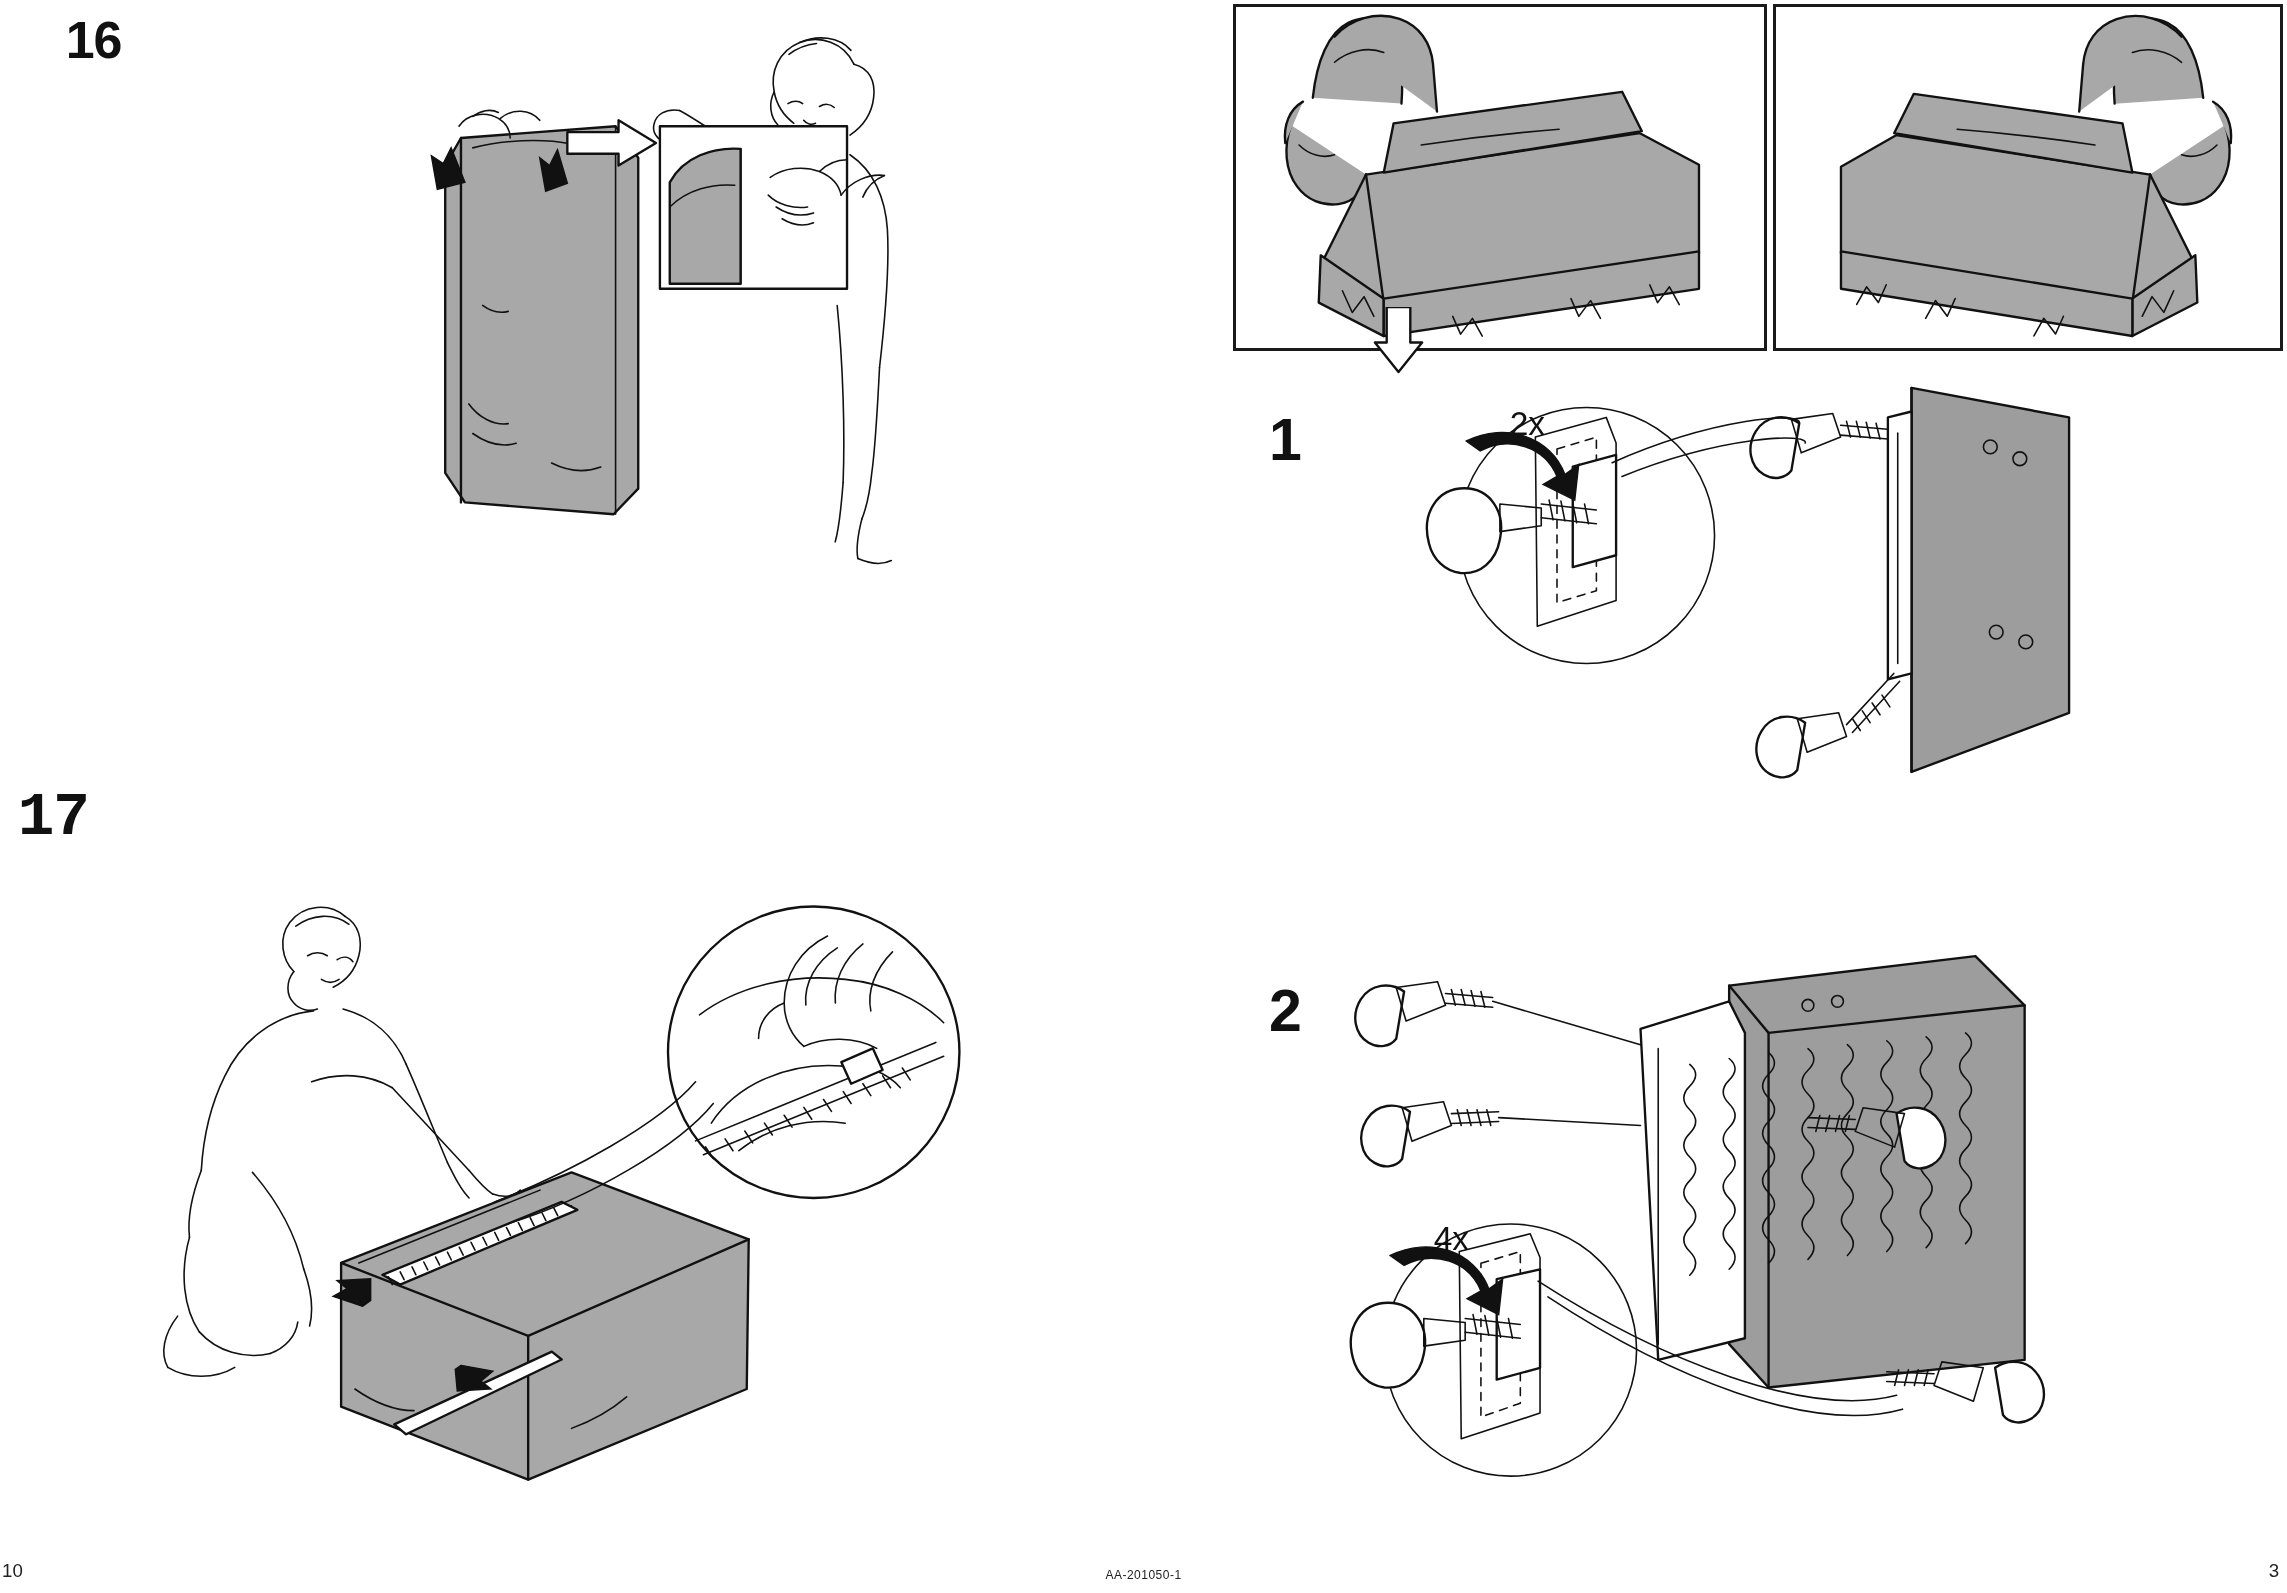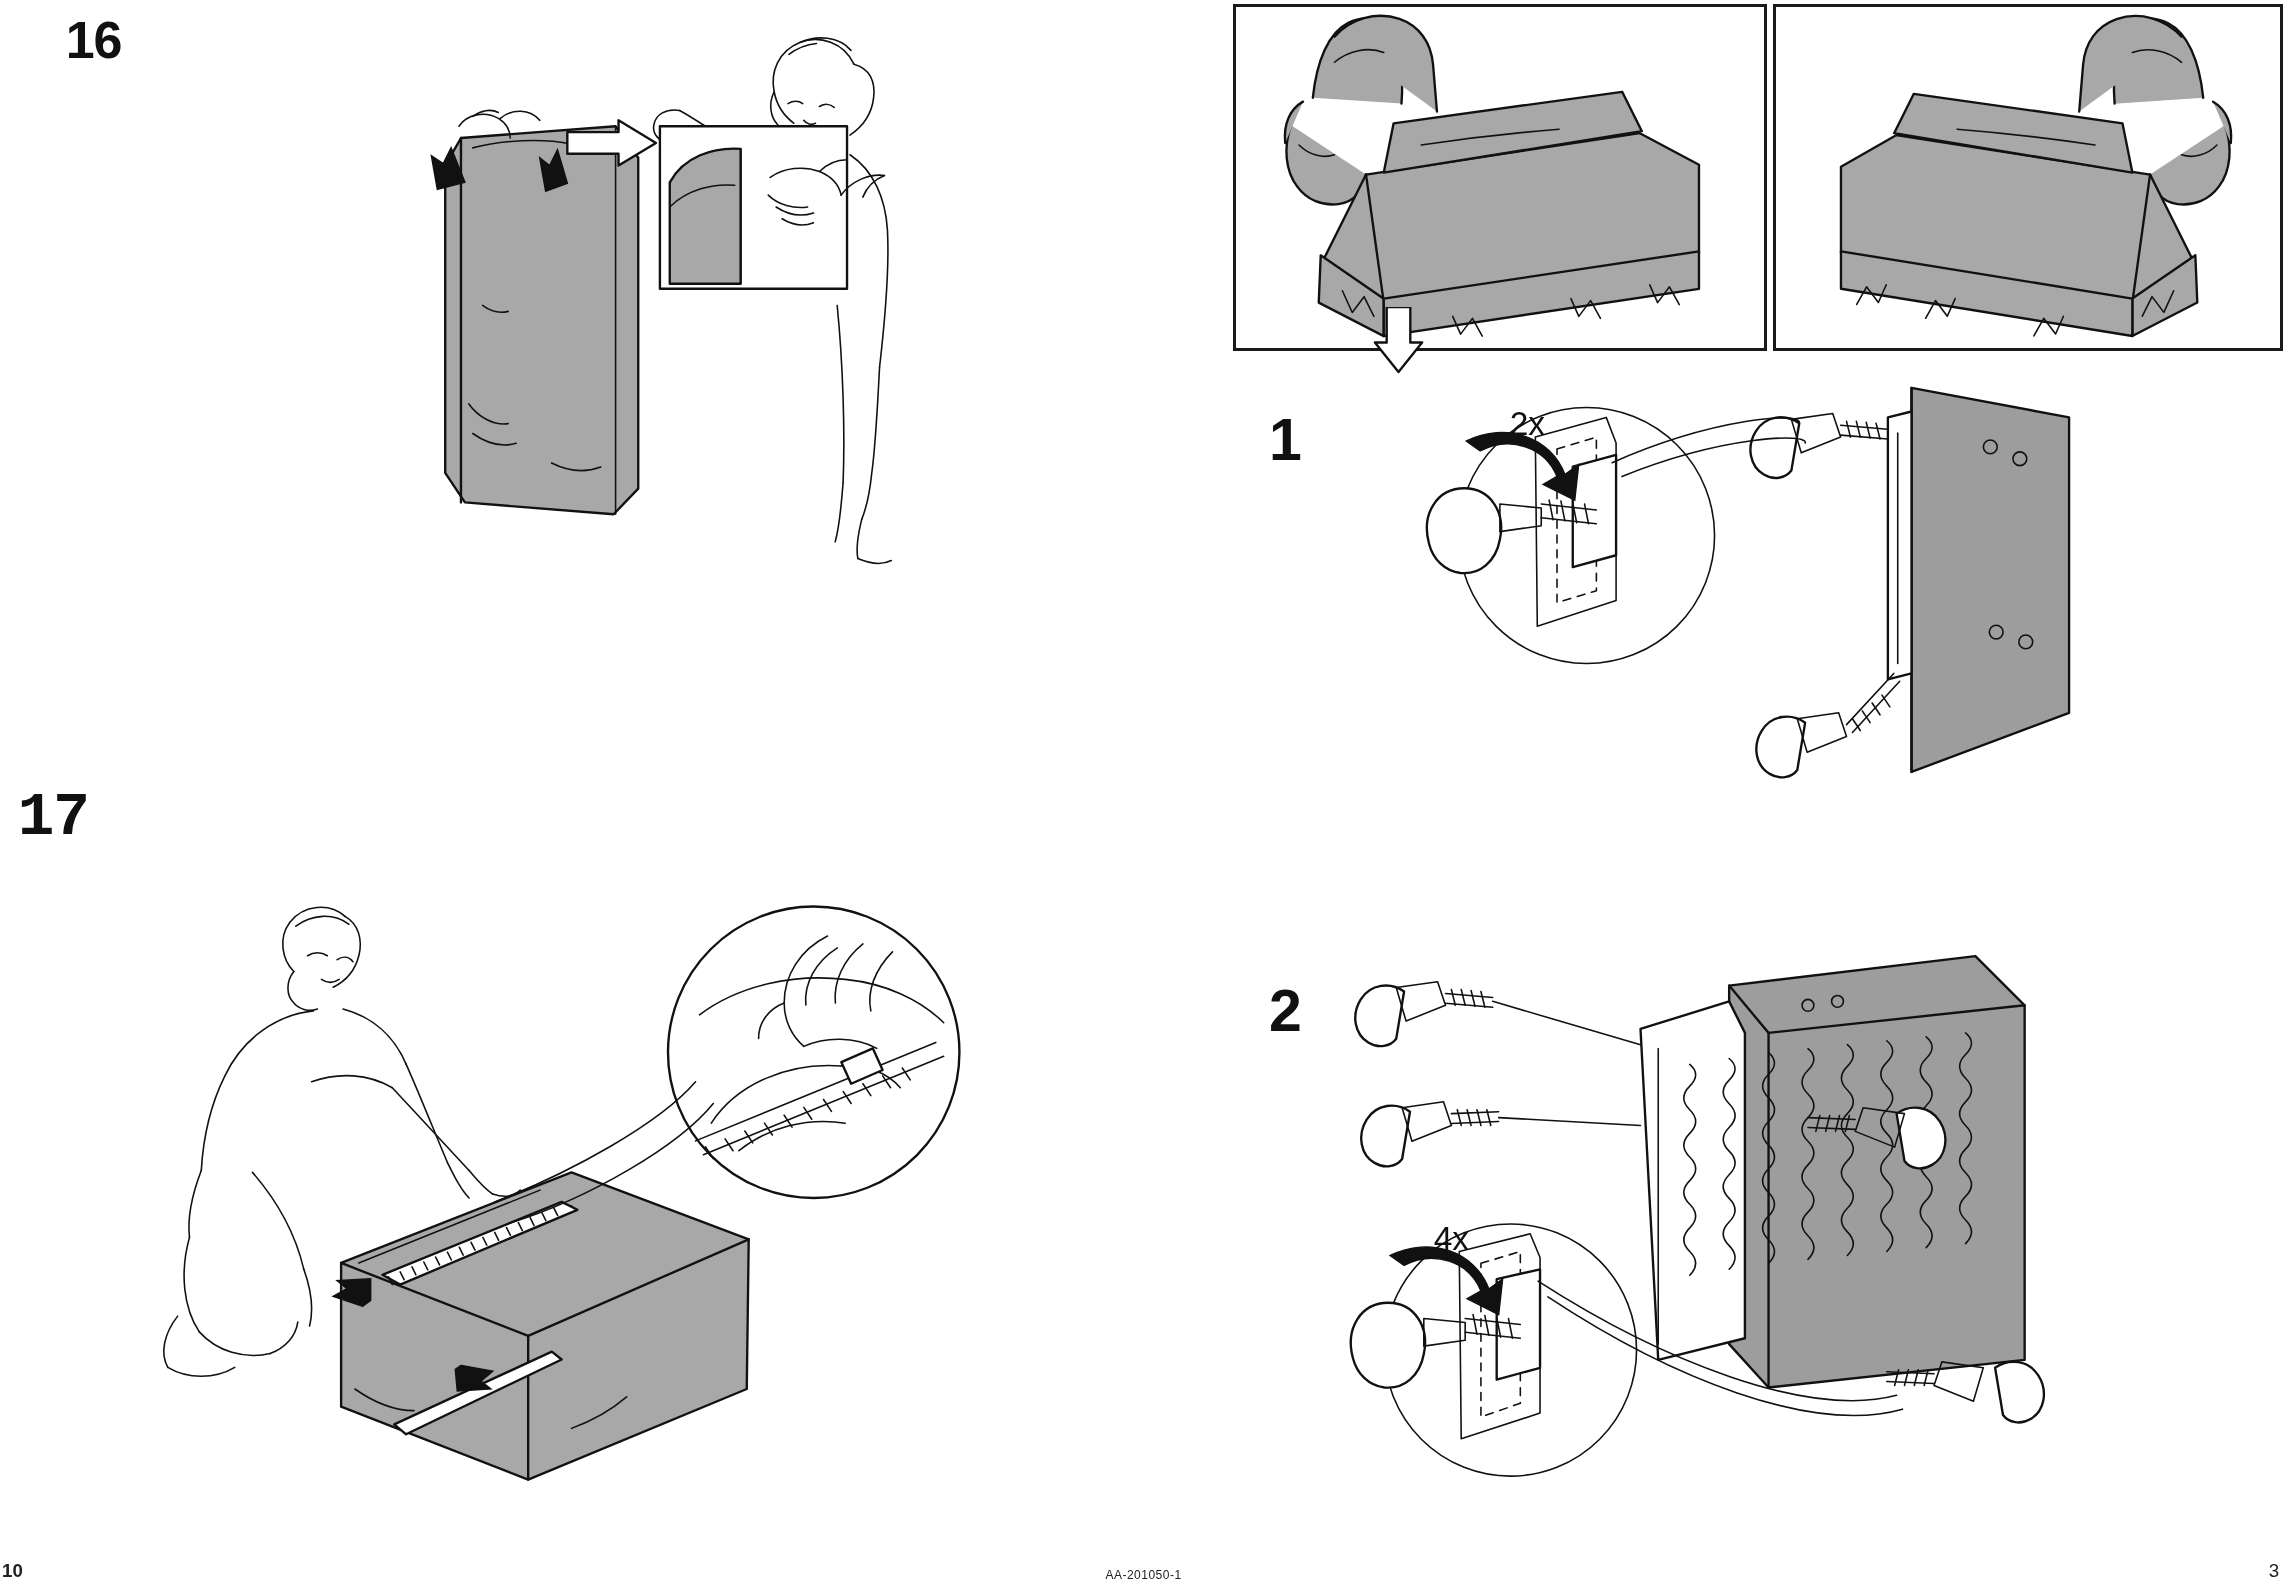--- a/index.html
+++ b/index.html
@@ -1,21 +1,21 @@
 <!DOCTYPE html>
 <html><head>
 <meta charset="utf-8">
 <style>
   html,body{margin:0;padding:0;background:#ffffff;}
   body{width:2287px;height:1594px;position:relative;font-family:"Liberation Sans",sans-serif;overflow:hidden;}
   .page{position:absolute;inset:0;}
   .stepnum{position:absolute;font-weight:bold;color:#111;letter-spacing:-1px;}
   .panel-border{position:absolute;border:3px solid #1a1a1a;box-sizing:border-box;}
   .footer{position:absolute;bottom:11.8px;font-size:18.7px;color:#222;}
-  .footer-left{left:2px;font-weight:bold;}
+  .footer-left{left:2px;}
   .footer-center{left:50%;transform:translateX(-50%);font-size:12px;letter-spacing:0.5px;}
   .footer-right{right:7.9px;}
   svg{display:block;}
   .ln{fill:none;stroke:#111;stroke-width:2.4;stroke-linejoin:round;stroke-linecap:round;}
   .ln-thin{fill:none;stroke:#111;stroke-width:1.6;stroke-linejoin:round;stroke-linecap:round;}
   .fill-gray{fill:#a8a8a8;stroke:#111;stroke-width:2.4;stroke-linejoin:round;stroke-linecap:round;}
   .fill-gray2{fill:#9d9d9d;stroke:#111;stroke-width:2.4;stroke-linejoin:round;}
   .fill-white{fill:#ffffff;stroke:#111;stroke-width:2.4;stroke-linejoin:round;stroke-linecap:round;}
   .fill-black{fill:#111;stroke:#111;stroke-width:1.5;}
   .nofill{fill:none;}

